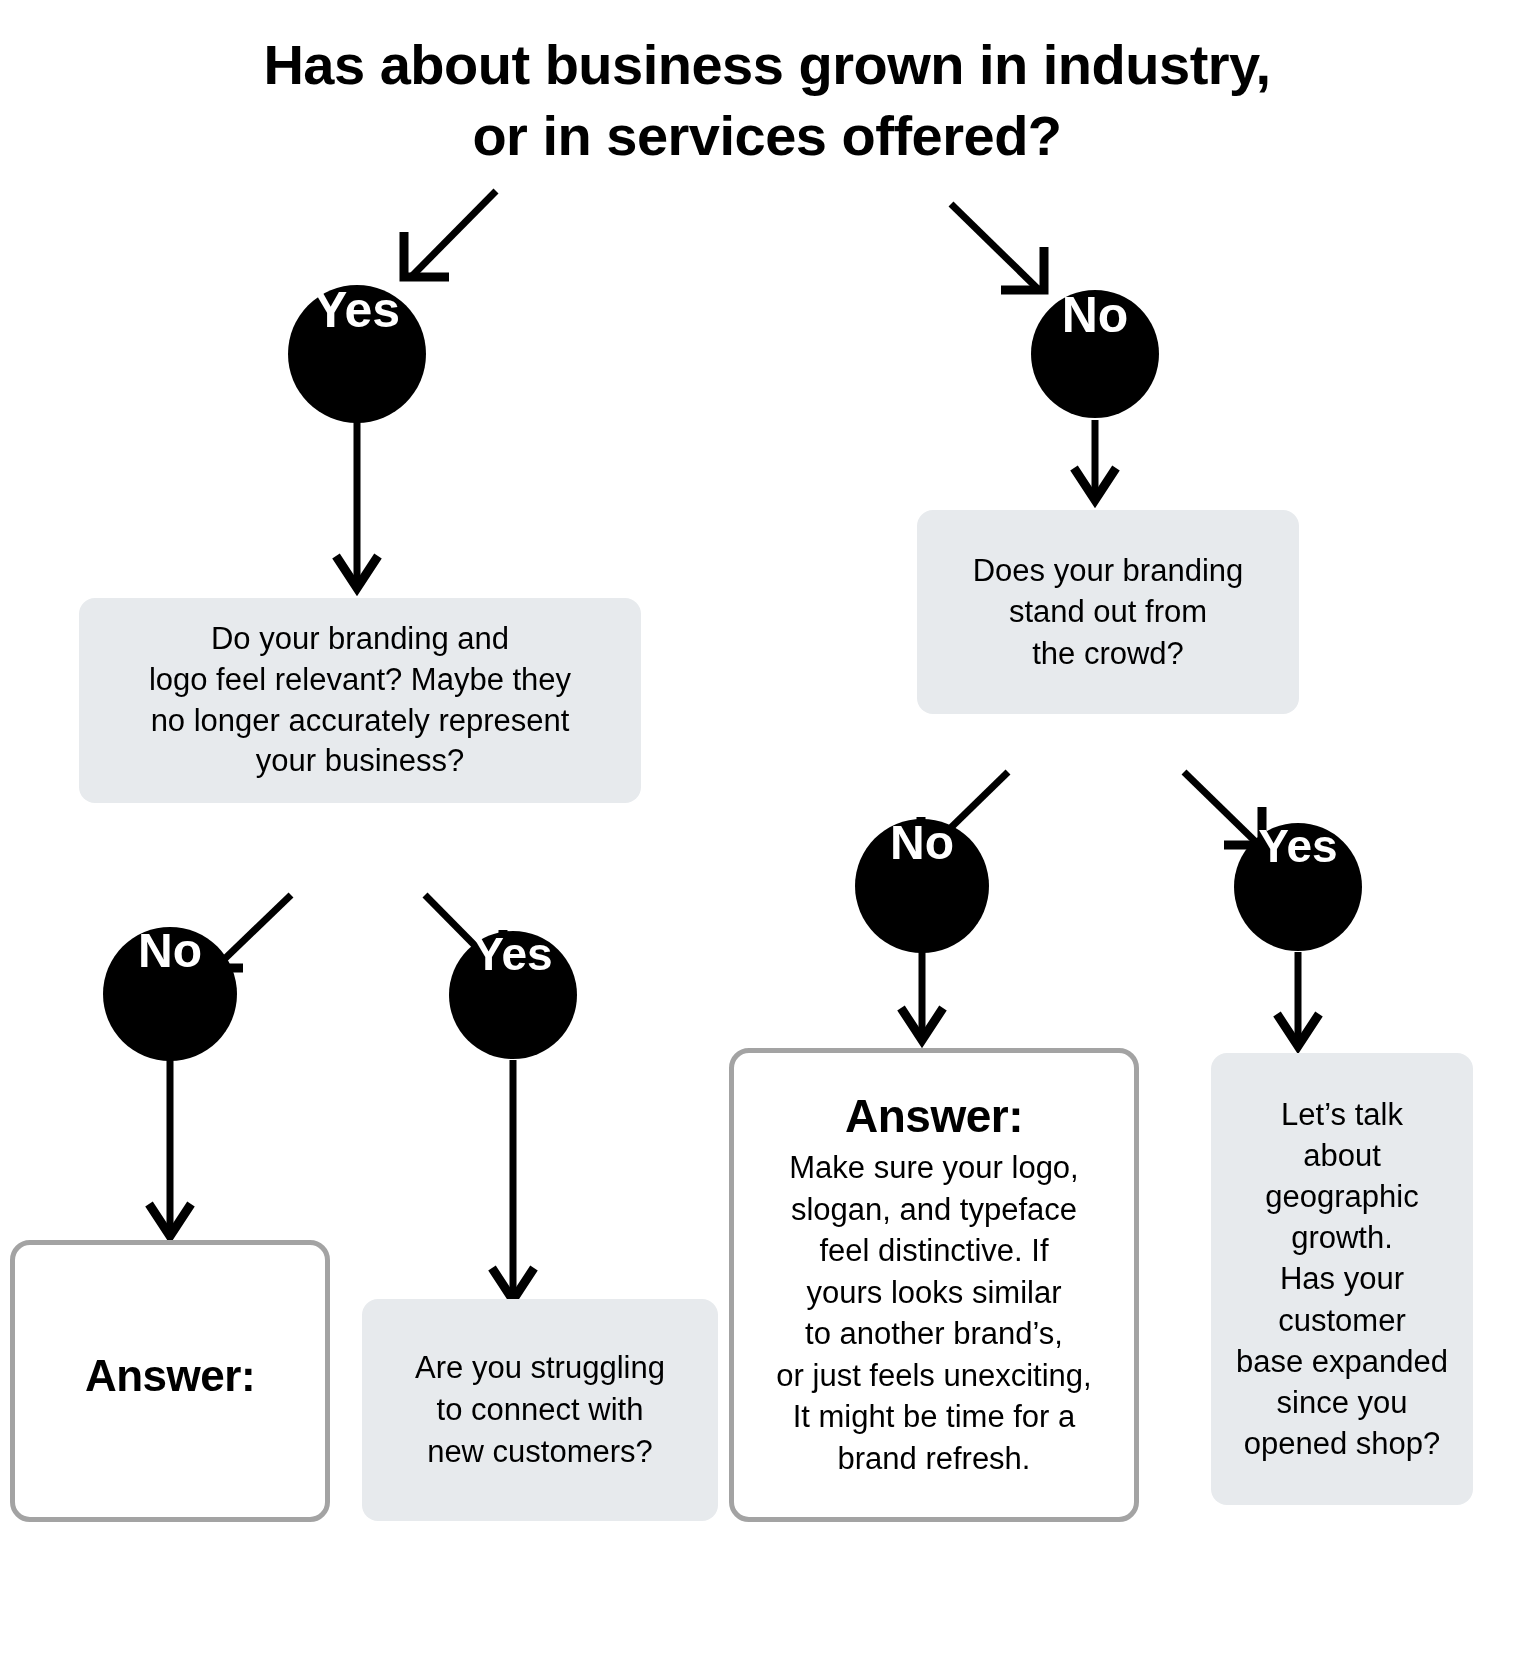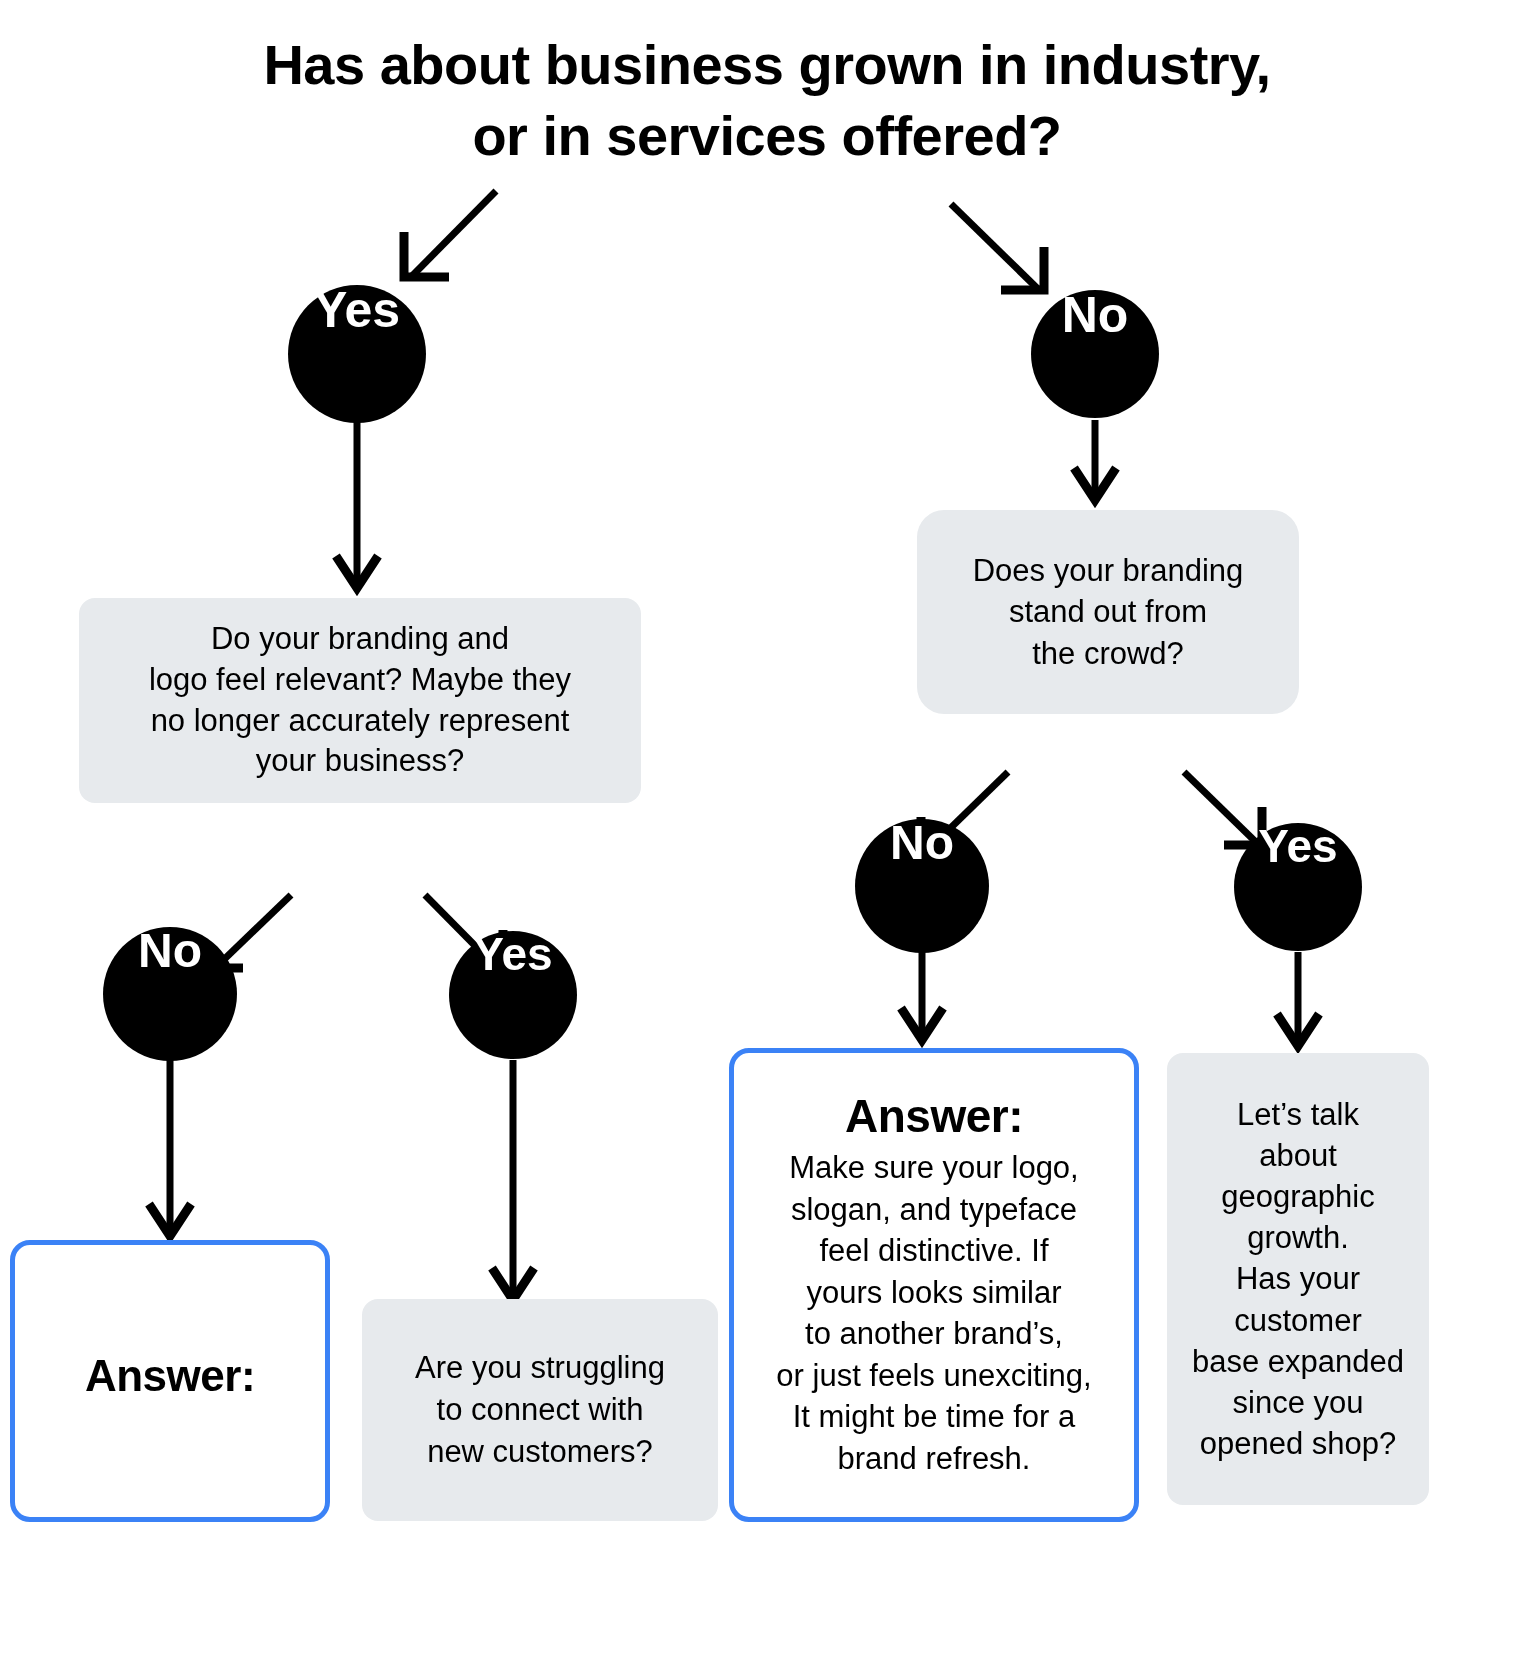--- a/index.html
+++ b/index.html
@@ -56,21 +56,21 @@
     justify-content: center;
     text-align: center;
     white-space: pre-line;
   }
   .box-gray {
     background: #e7eaed;
     border-radius: 16px;
   }
   .box-answer {
     background: #ffffff;
-    border: 5px solid #3b82f6;
+    border: 5px solid #a3a3a3;
     border-radius: 20px;
   }
   .answer-head {
     font-weight: bold;
     letter-spacing: -0.5px;
   }
   .answer-body {
     white-space: pre-line;
   }
 
@@ -166,21 +166,21 @@
     <span>No</span>
   </div>
 
   <div class="box box-gray" style="left:79px; top:598px; width:562px; height:205px; font-size:31px; line-height:1.32; padding:26px 18px;">
     <span>Do your branding and
 logo feel relevant? Maybe they
 no longer accurately represent
 your business?</span>
   </div>
 
-  <div class="box box-gray" style="left:917px; top:510px; width:382px; height:204px; font-size:31px; line-height:1.34; padding:10px 18px;border-radius:27px;">
+  <div class="box box-gray" style="left:917px; top:510px; width:382px; height:204px; font-size:31px; line-height:1.34; padding:10px 18px;">
     <span>Does your branding
 stand out from
 the crowd?</span>
   </div>
 
   <div class="circle" style="left:103px; top:927px; width:134px; height:134px; font-size:48px;">
     <span>No</span>
   </div>
 
   <div class="circle" style="left:449px; top:931px; width:128px; height:128px; font-size:46px;">
@@ -210,21 +210,21 @@
     <div class="answer-body" style="font-size:31px; line-height:1.34;">Make sure your logo,
 slogan, and typeface
 feel distinctive. If
 yours looks similar
 to another brand’s,
 or just feels unexciting,
 It might be time for a
 brand refresh.</div>
   </div>
 
-  <div class="box box-gray" style="left:1167px; top:1053px; width:262px; height:452px; font-size:31px; line-height:1.33; padding:8px 10px;">
+  <div class="box box-gray" style="left:1211px; top:1053px; width:262px; height:452px; font-size:31px; line-height:1.33; padding:8px 10px;">
     <span>Let’s talk
 about
 geographic
 growth.
 Has your
 customer
 base expanded
 since you
 opened shop?</span>
   </div>

